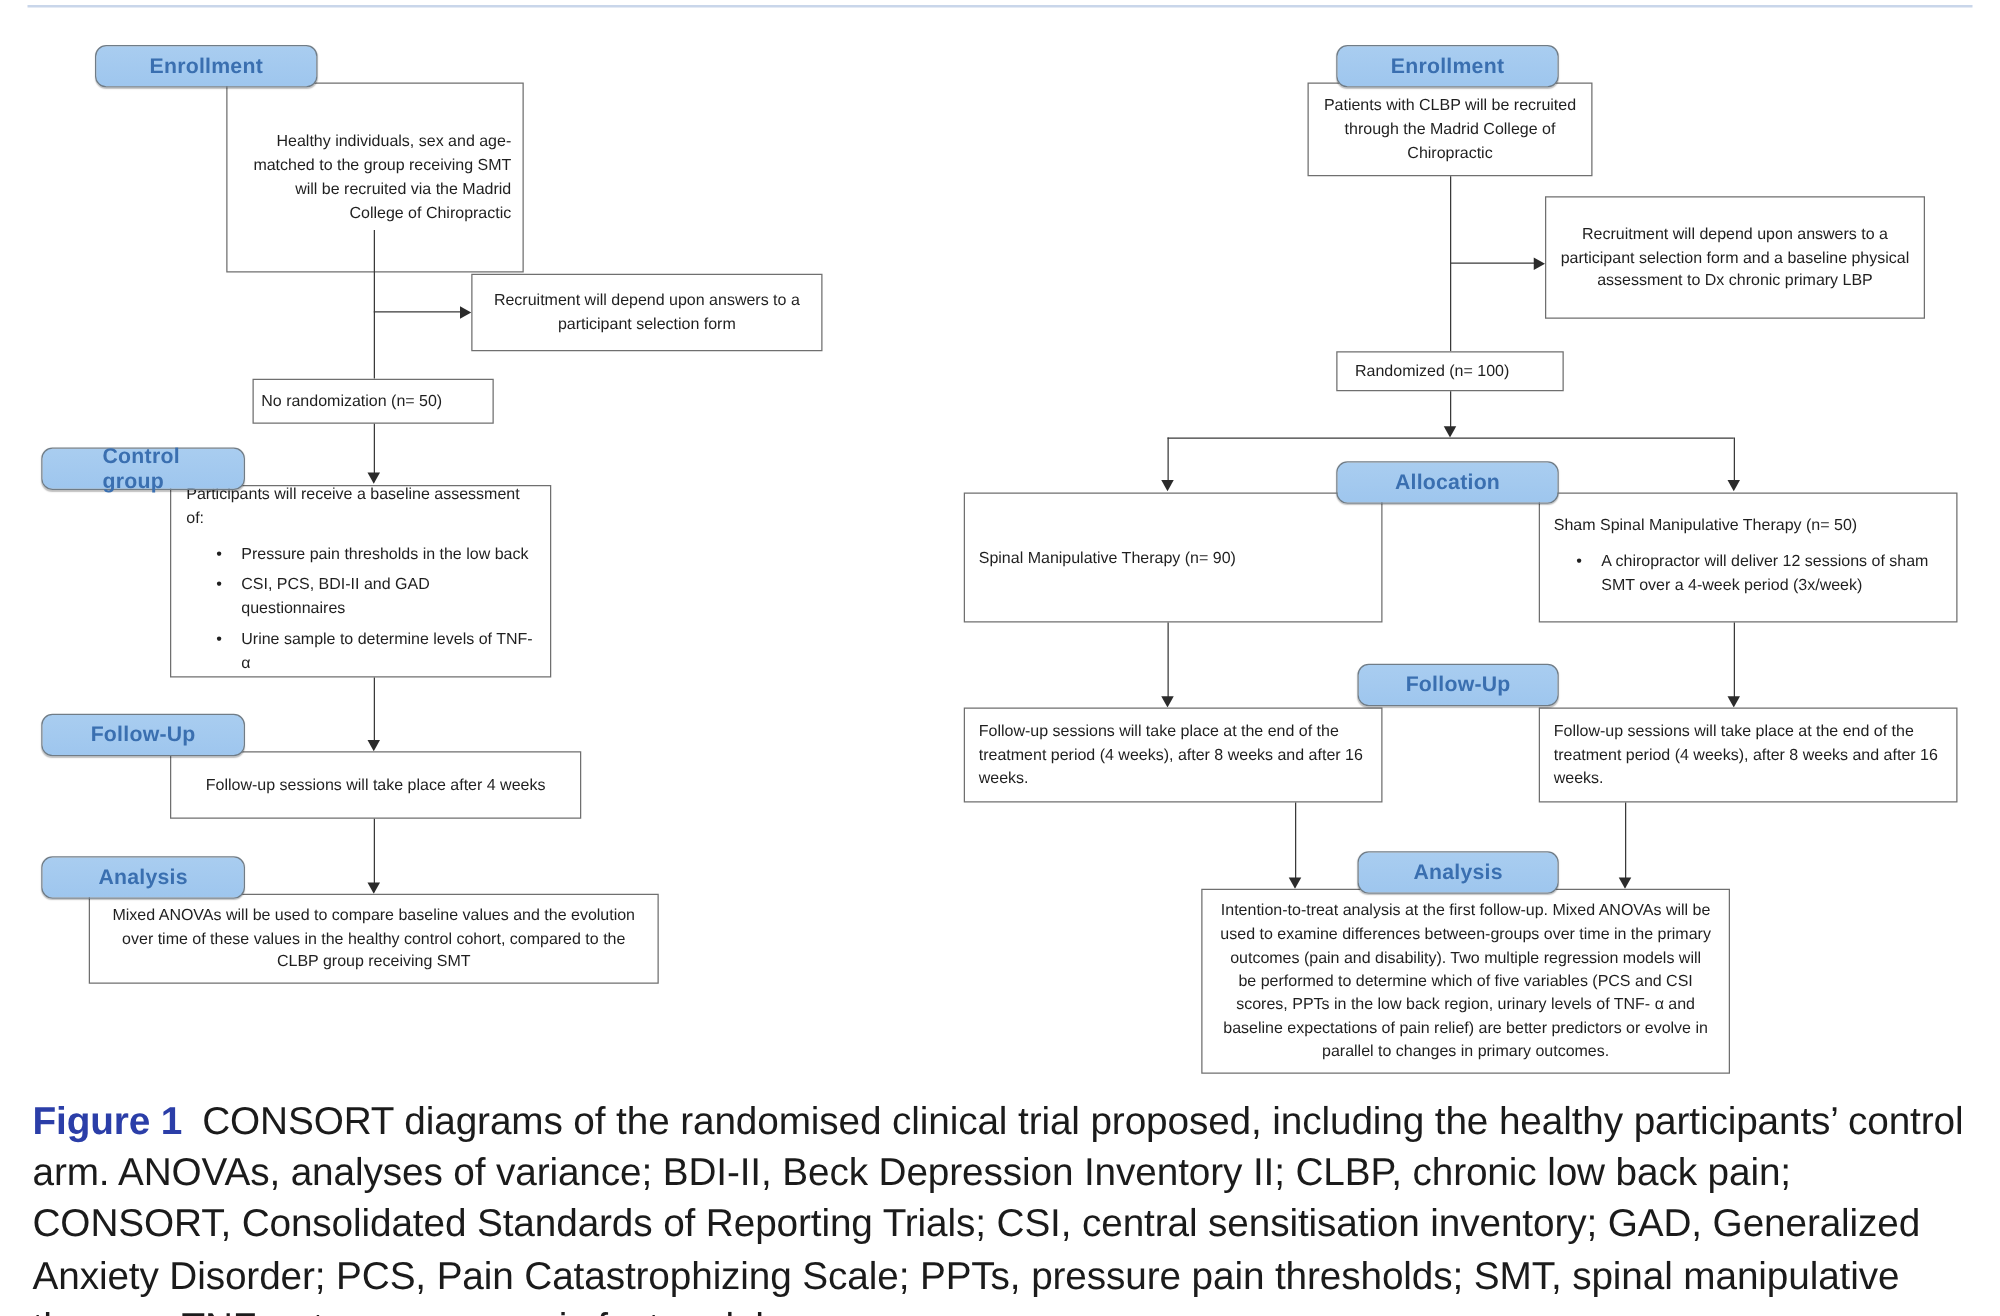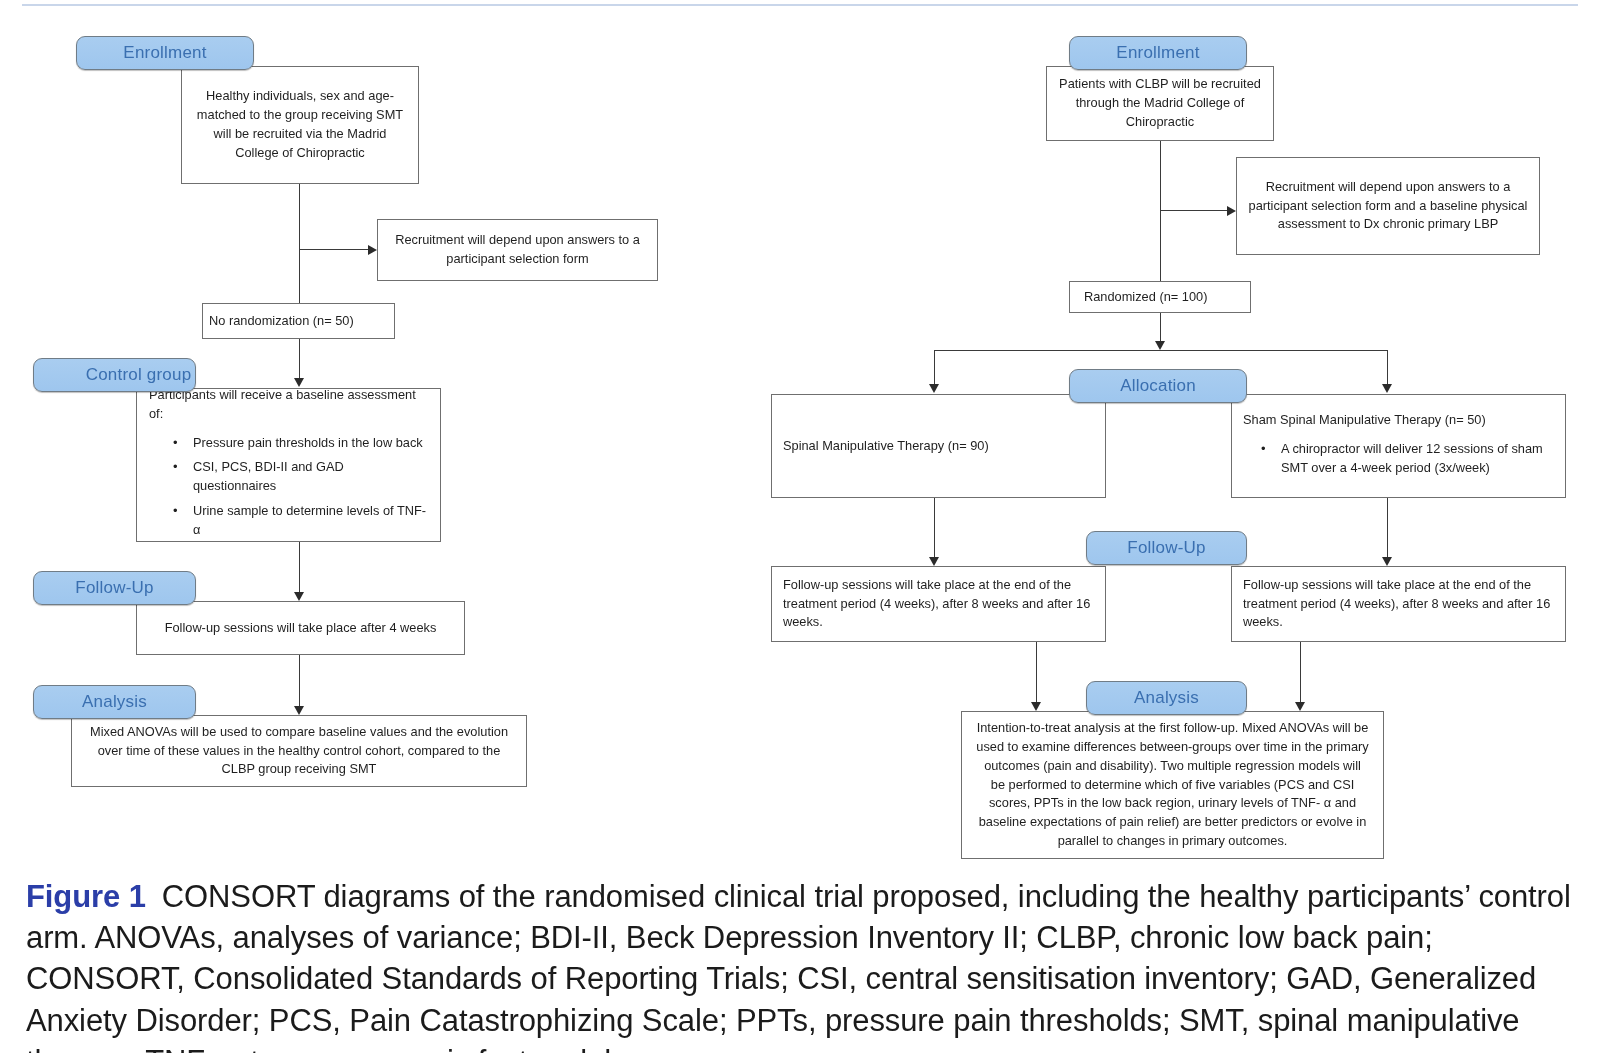--- a/index.html
+++ b/index.html
@@ -59,21 +59,21 @@
 
   
   .badge{
     position:absolute;
     box-sizing:border-box;
     background:linear-gradient(#a9cdf0,#9ec6ee);
     border:1.6px solid #707c86;
     border-radius:9px;
     color:#3a6fb0;
     font-size:17px;
-    font-weight:normal;
+    font-weight:bold;
     letter-spacing:.2px;
     display:flex;
     align-items:center;
     justify-content:center;
     z-index:5;
     box-shadow:0 1px 1px rgba(0,0,0,.25);
   }
 
   
   .vline{position:absolute;width:1.4px;background:#3a3a3a;}
@@ -108,21 +108,21 @@
     margin-right:16px;
   }
 </style>
 </head>
 <body>
 
 <div id="page">
 
   <div class="top-rule"></div>
 
-  <div class="box center" style="left:181px;top:66px;width:238px;height:118px;">
+  <div class="box center" style="left:181px;top:66px;width:238px;height:152px;text-align:right;">
     <p>Healthy individuals, sex and age-matched to the group receiving SMT will be recruited via the Madrid College of Chiropractic</p>
   </div>
   <div class="badge" style="left:76px;top:36px;width:178px;height:34px;">
     <span>Enrollment</span>
   </div>
 
   <div class="vline" style="left:299px;top:184px;height:119px;"></div>
 
   <div class="hline" style="left:299px;top:249px;width:72px;"></div>
   <div class="arrow-right" style="left:368px;top:245px;"></div>

